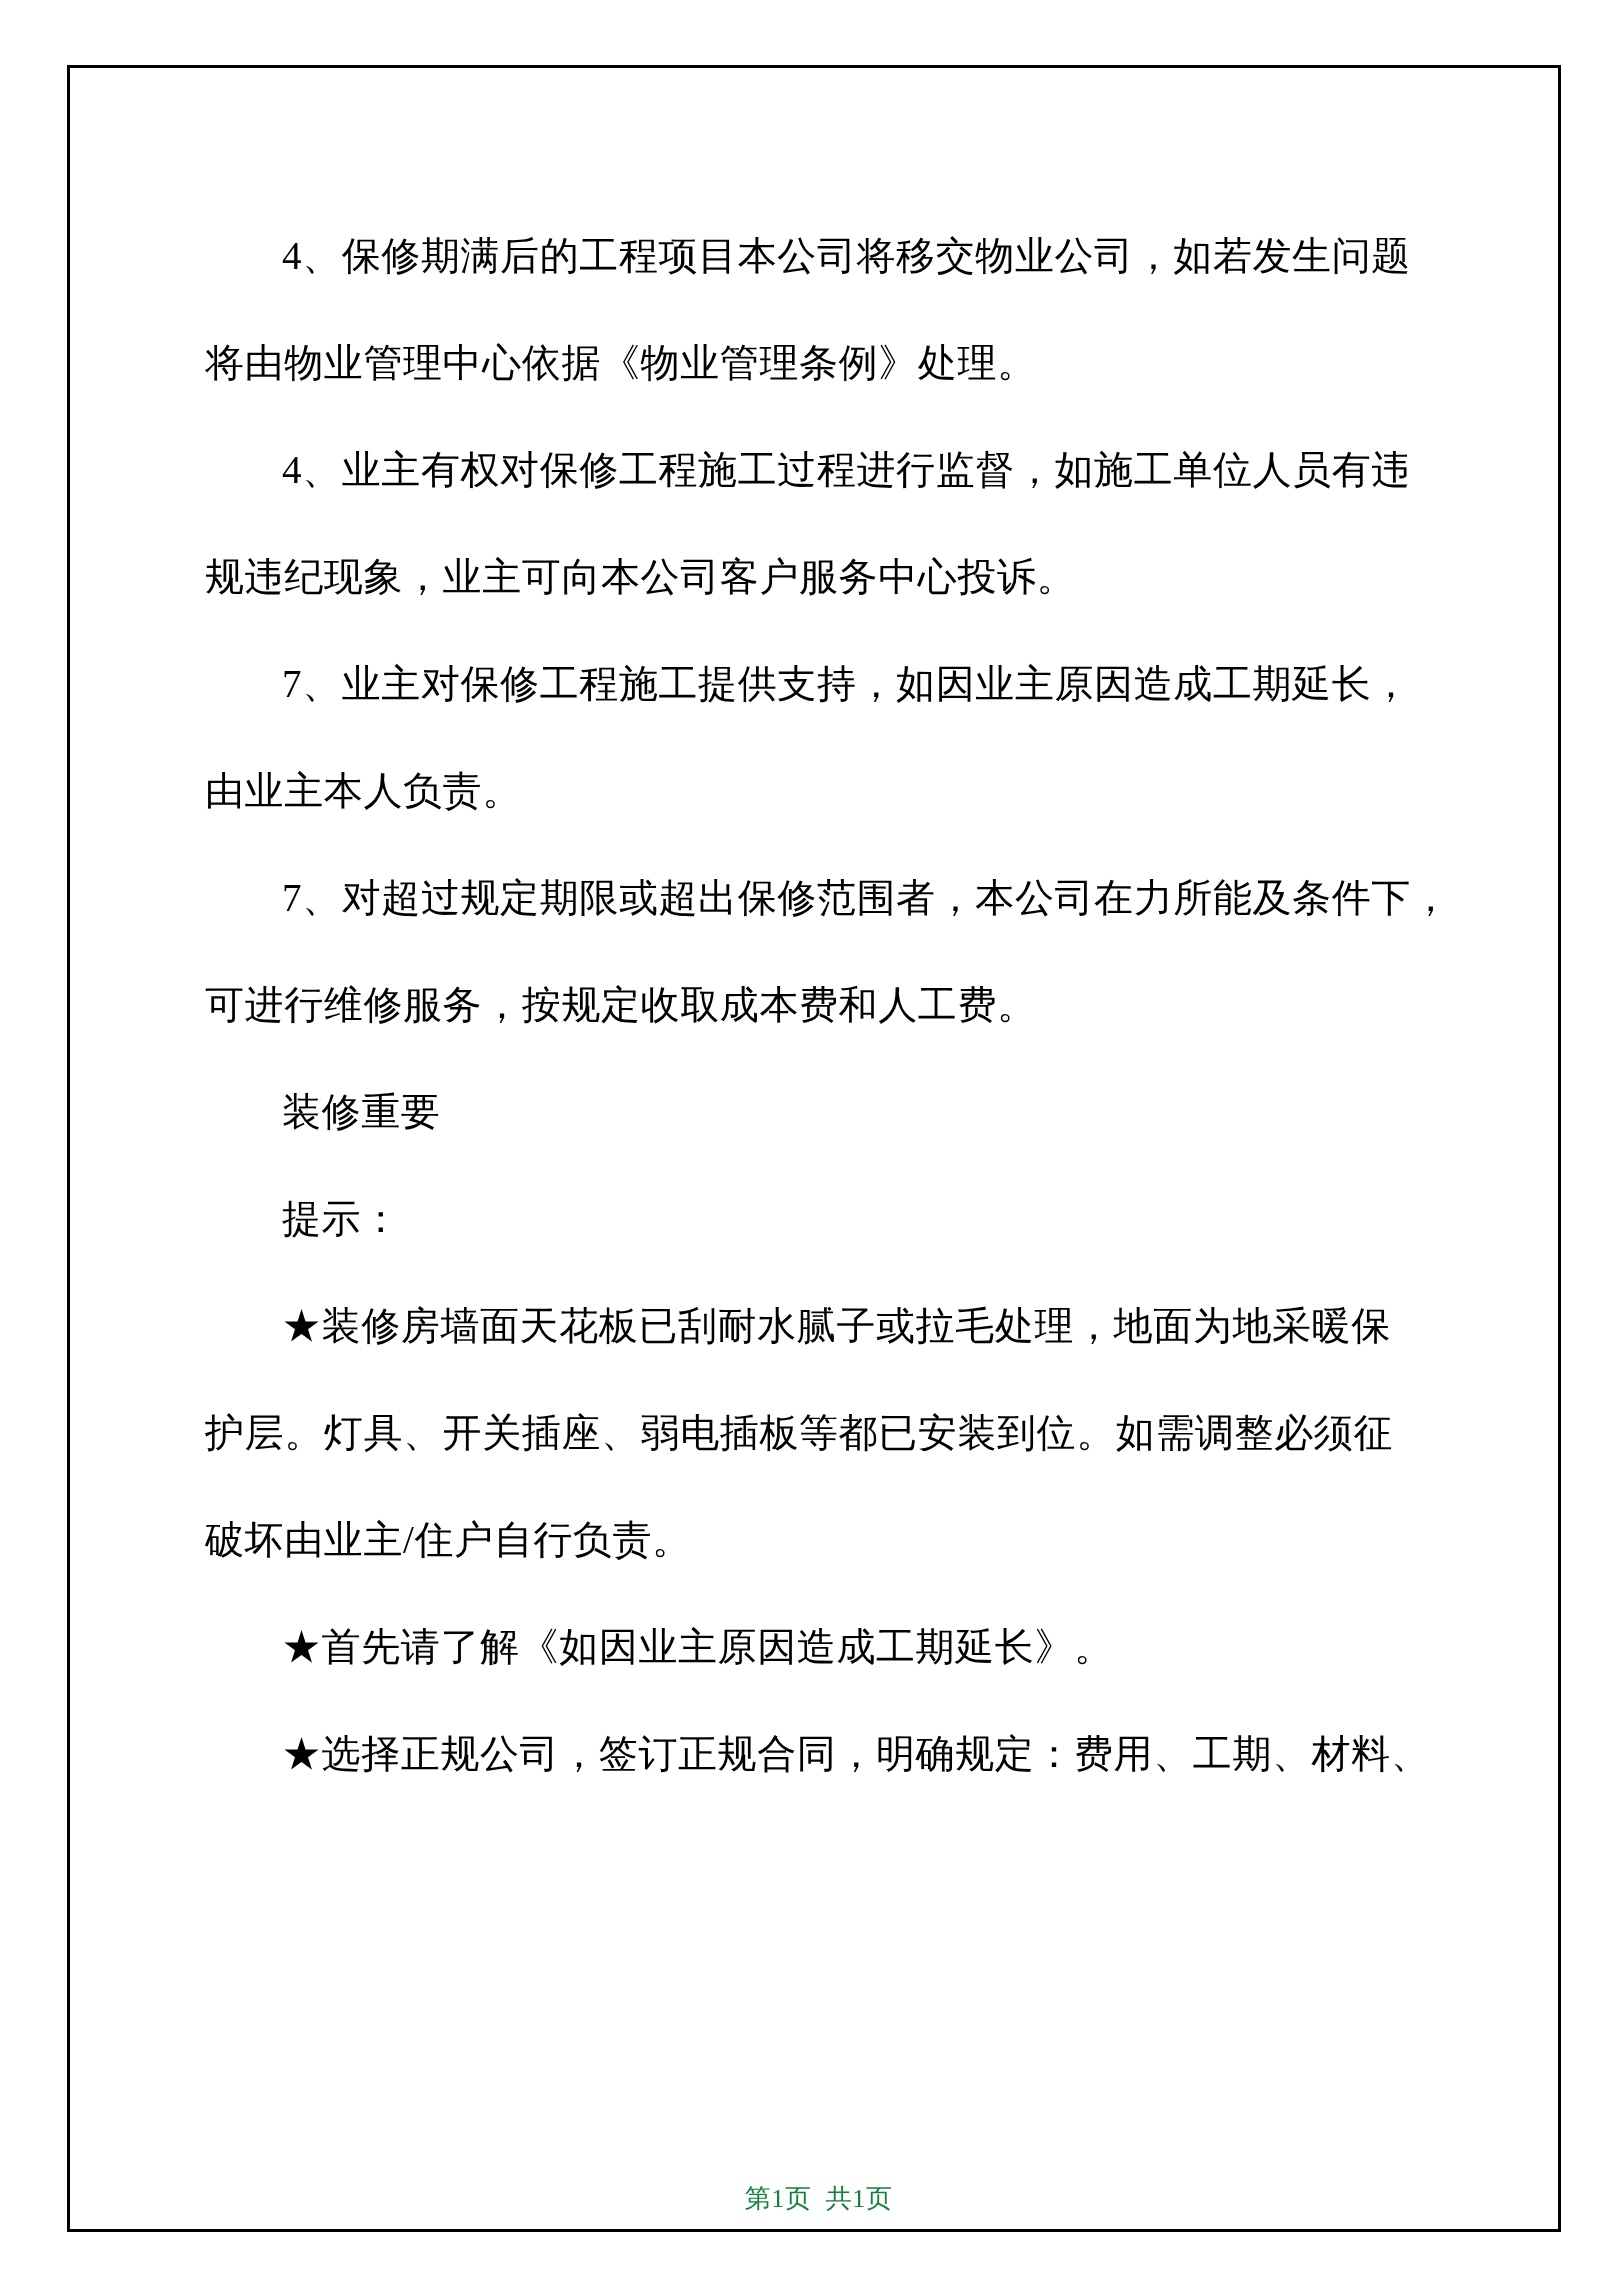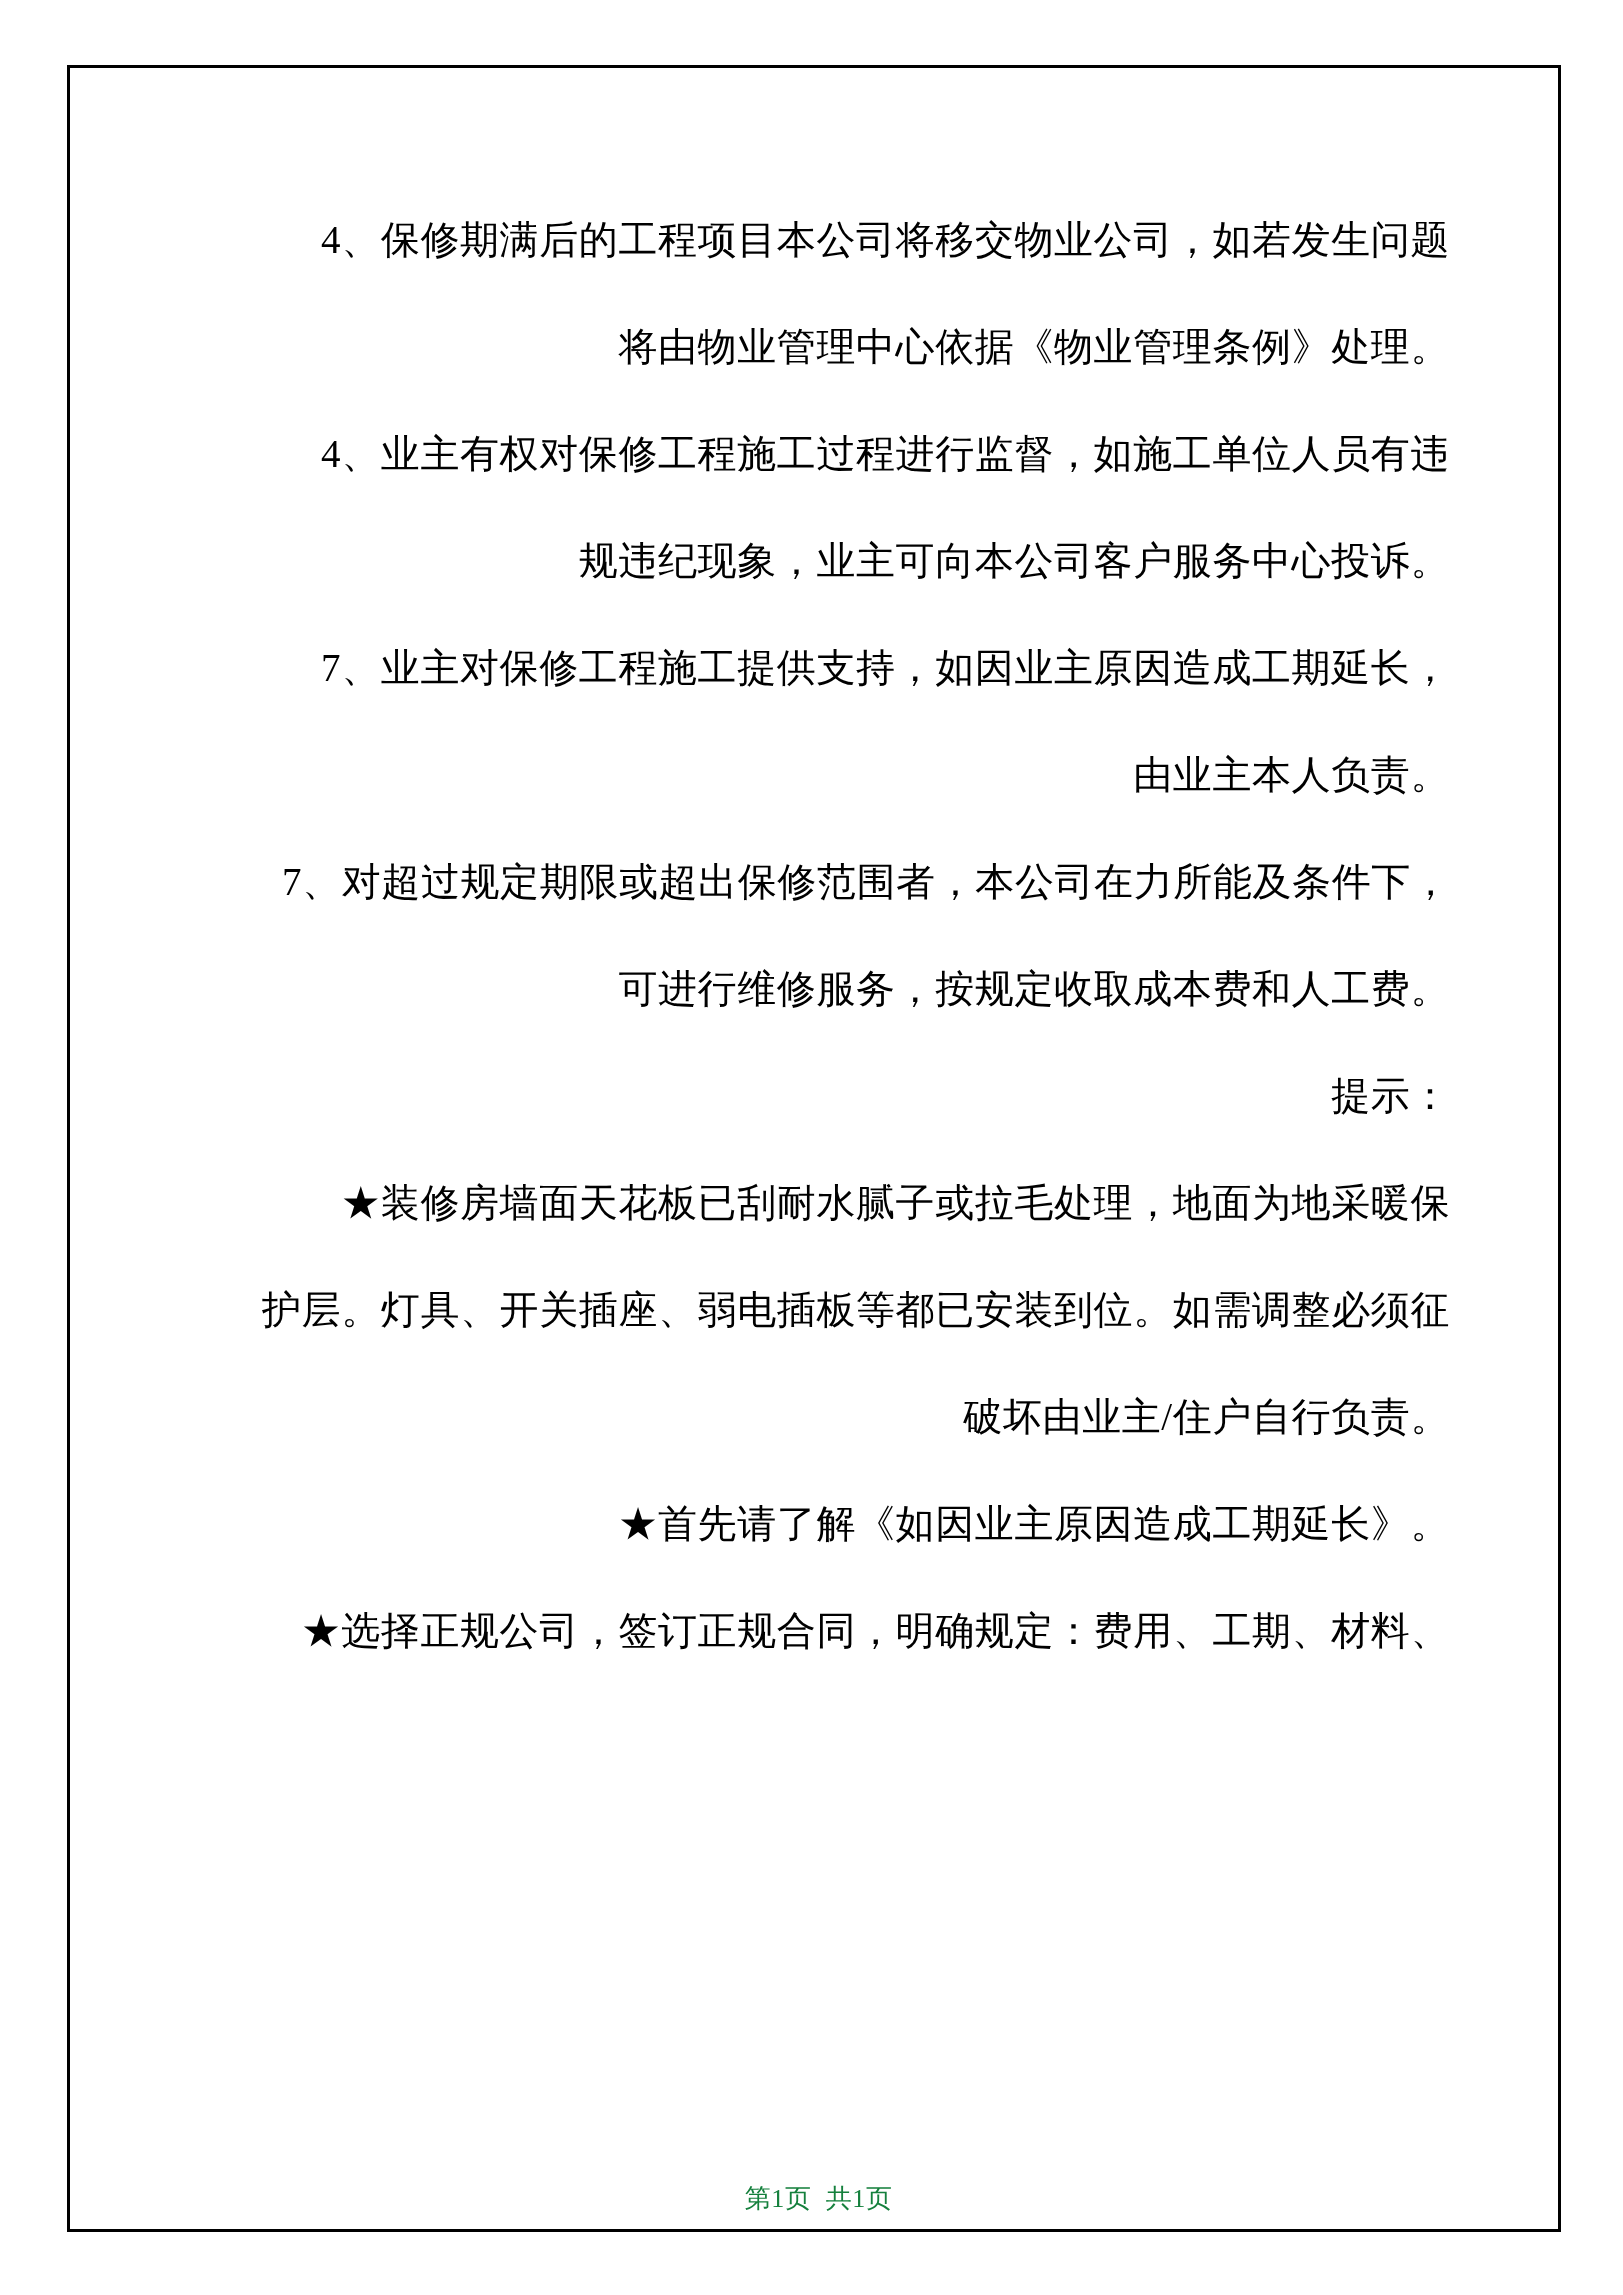--- a/index.html
+++ b/index.html
@@ -20,23 +20,22 @@
     top: 65px;
     width: 1494px;
     height: 2167px;
     border: 3.4px solid #000000;
     box-sizing: border-box;
     background: transparent;
   }
   .body-text {
     position: absolute;
     left: 205px;
-    top: 186px;
+    top: 202px;
     width: 1245px;
-    text-align: right;
   }
   .line {
     height: 107px;
     line-height: 107px;
     font-size: 39px;
     letter-spacing: 0.6px;
     white-space: nowrap;
     color: #000000;
   }
   .line.indent {
@@ -63,20 +62,21 @@
 
 <div class="body-text">
     <div class="line indent">4、保修期满后的工程项目本公司将移交物业公司，如若发生问题</div>
     <div class="line">将由物业管理中心依据《物业管理条例》处理。</div>
     <div class="line indent">4、业主有权对保修工程施工过程进行监督，如施工单位人员有违</div>
     <div class="line">规违纪现象，业主可向本公司客户服务中心投诉。</div>
     <div class="line indent">7、业主对保修工程施工提供支持，如因业主原因造成工期延长，</div>
     <div class="line">由业主本人负责。</div>
     <div class="line indent">7、对超过规定期限或超出保修范围者，本公司在力所能及条件下，</div>
     <div class="line">可进行维修服务，按规定收取成本费和人工费。</div>
+    <div class="line indent">装修重要</div>
     <div class="line indent">提示：</div>
     <div class="line indent">★装修房墙面天花板已刮耐水腻子或拉毛处理，地面为地采暖保</div>
     <div class="line">护层。灯具、开关插座、弱电插板等都已安装到位。如需调整必须征</div>
     <div class="line">破坏由业主/住户自行负责。</div>
     <div class="line indent">★首先请了解《如因业主原因造成工期延长》。</div>
     <div class="line indent">★选择正规公司，签订正规合同，明确规定：费用、工期、材料、</div>
   </div>
 
 <div class="footer">
   <span>第1页  共1页</span>

